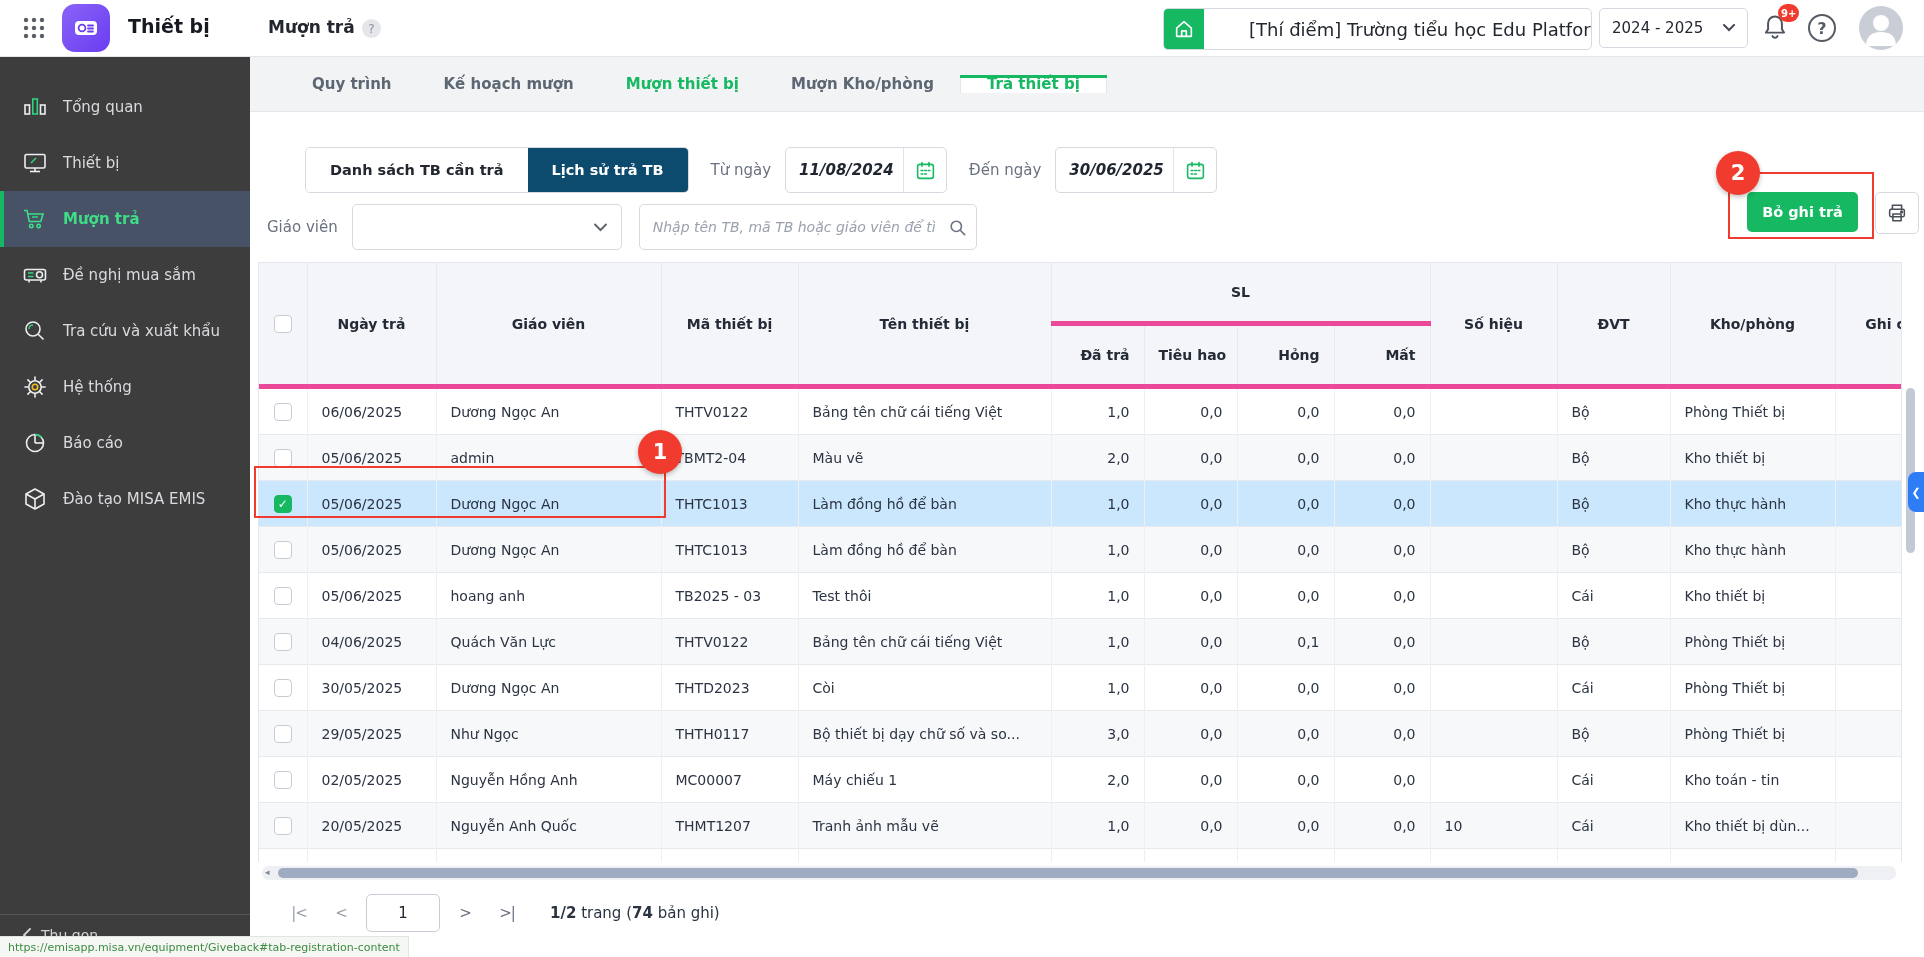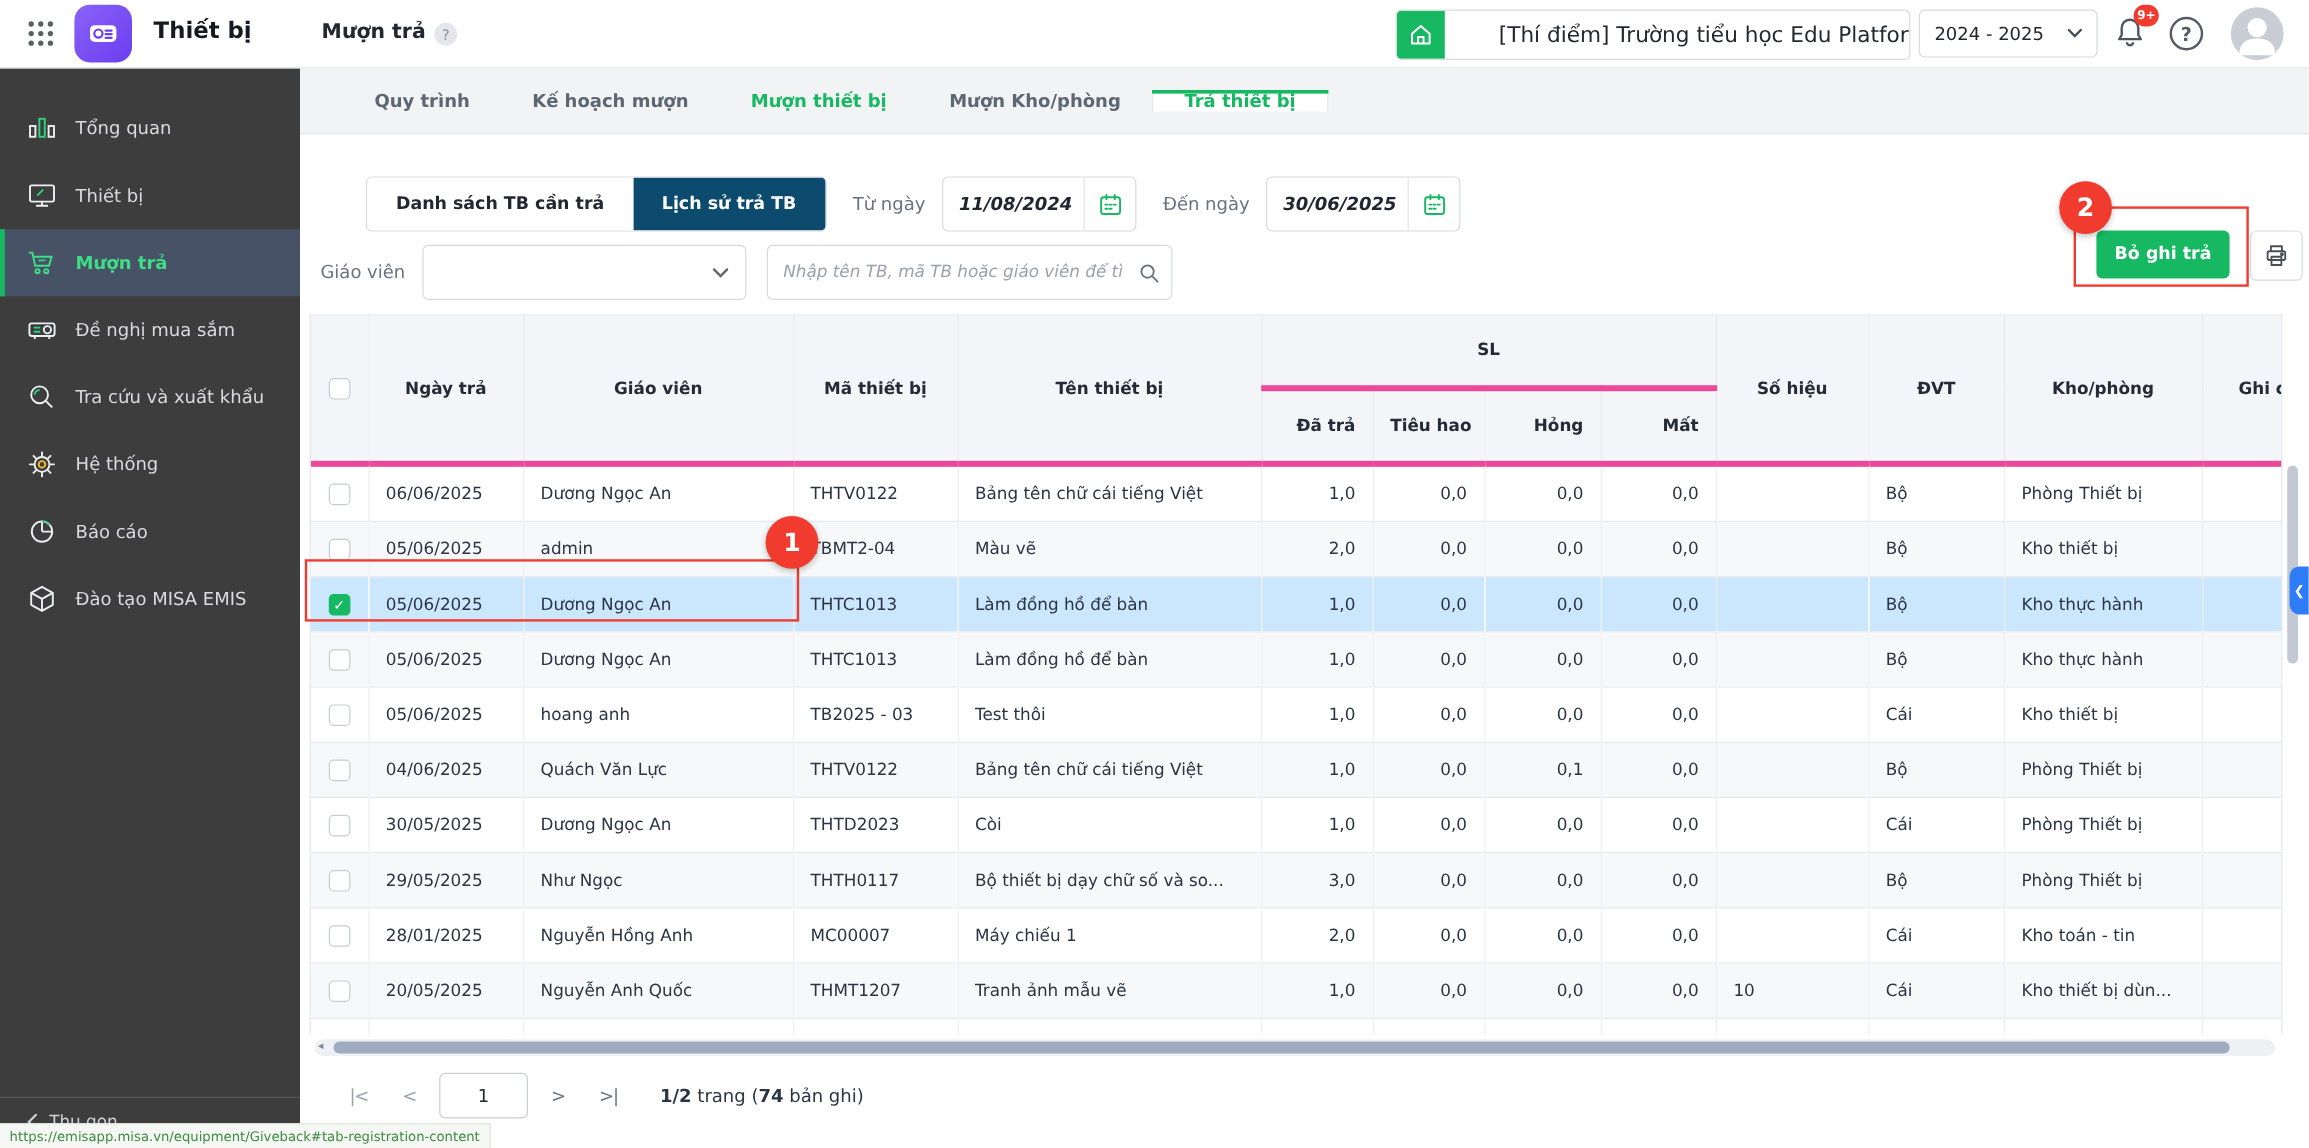--- a/index.html
+++ b/index.html
@@ -501,21 +501,21 @@
           <td class="r">0,0</td>
           <td class="r">0,0</td>
           <td class="r">0,0</td>
           <td class=""></td>
           <td class="">Bộ</td>
           <td class="">Phòng Thiết bị</td>
           <td class=""></td>
         </tr>
         <tr class="">
           <td class="chk"><span class="cb"></span></td>
-          <td class="">28/01/2025</td>
+          <td class="">02/05/2025</td>
           <td class="">Nguyễn Hồng Anh</td>
           <td class="">MC00007</td>
           <td class="">Máy chiếu 1</td>
           <td class="r">2,0</td>
           <td class="r">0,0</td>
           <td class="r">0,0</td>
           <td class="r">0,0</td>
           <td class=""></td>
           <td class="">Cái</td>
           <td class="">Kho toán - tin</td>

